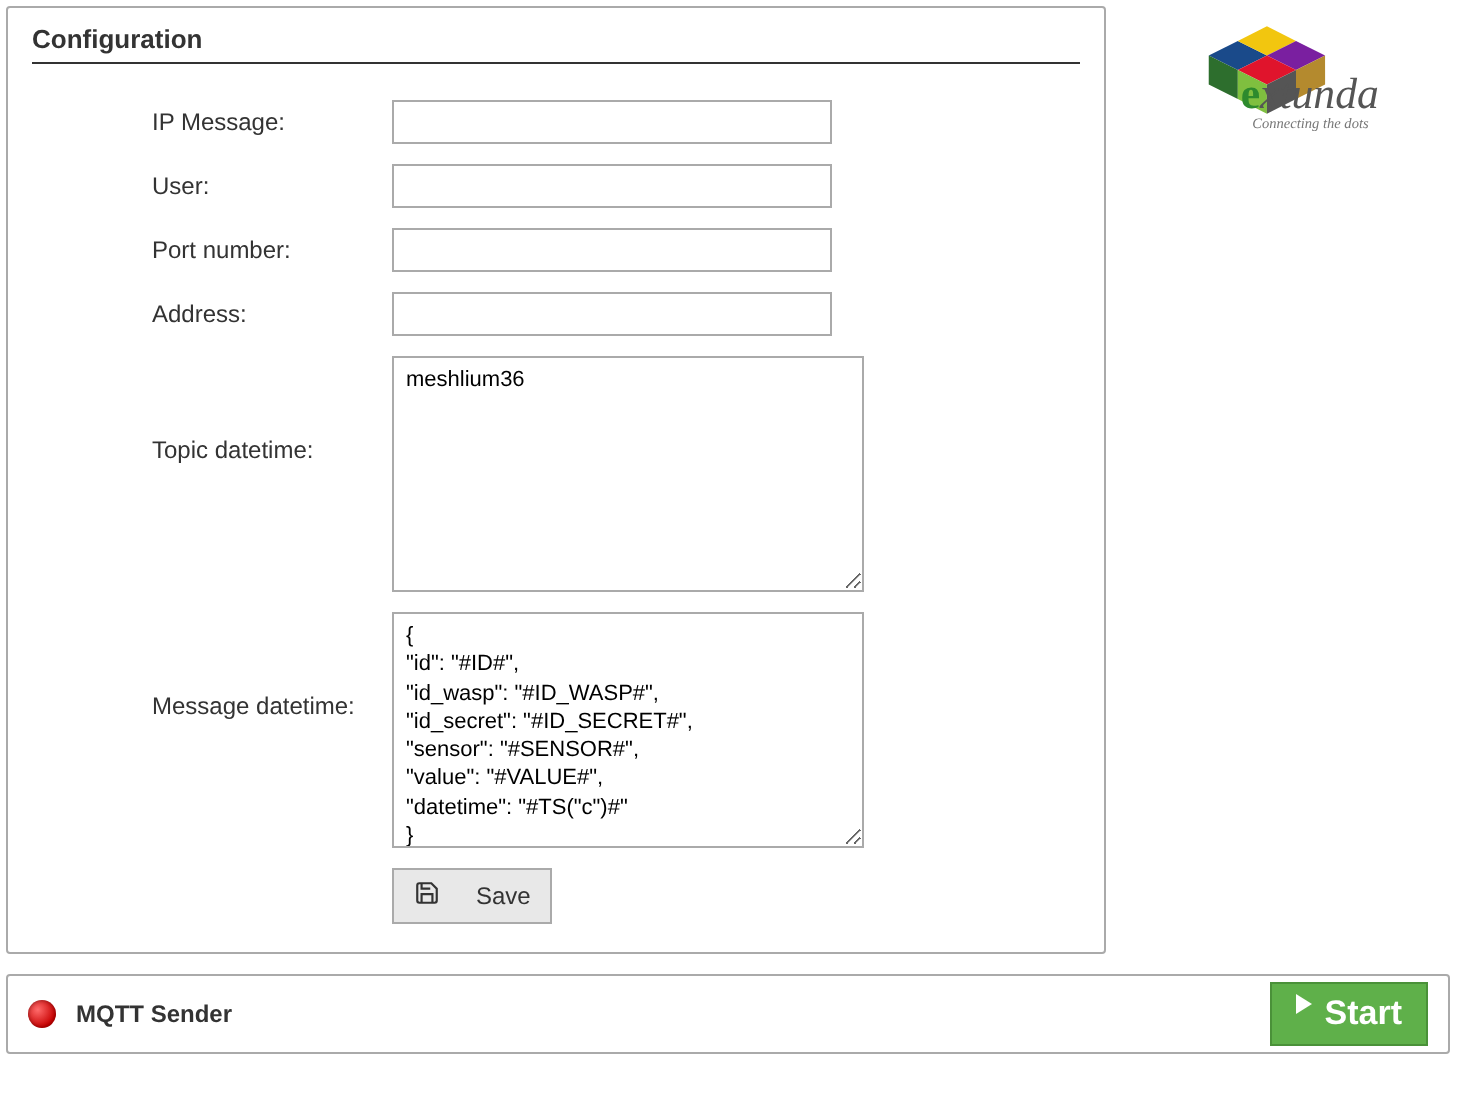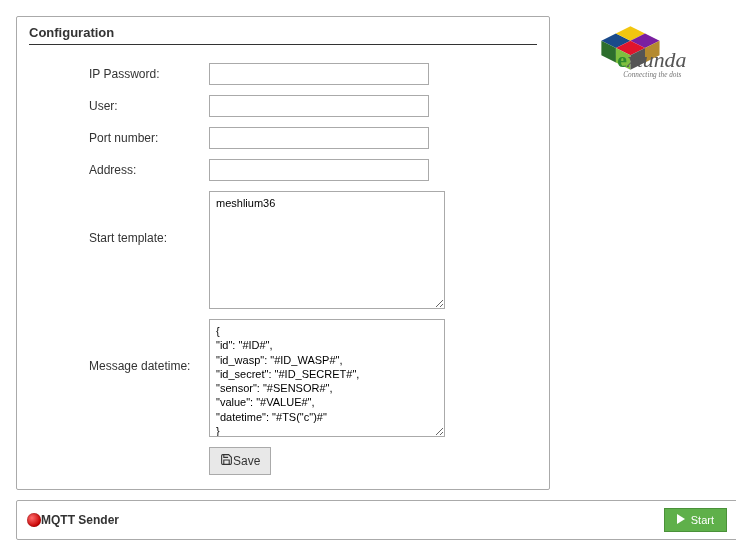--- a/index.html
+++ b/index.html
@@ -8,21 +8,21 @@
     padding: 0;
     font-family: Arial, Helvetica, sans-serif;
     font-size: 12px;
     color: #333;
     background: #fff;
     width: 736px;
     height: 559px;
     overflow: hidden;
   }
   .wrapper {
-    padding: 16px;
+    padding: 3px;
   }
   .topbar {
     display: flex;
     align-items: flex-start;
   }
   .config-box {
     border: 1px solid #aaa;
     border-radius: 2px;
     width: 550px;
     padding: 8px 12px 14px 12px;
@@ -72,21 +72,21 @@
     white-space: pre;
   }
   .save-row {
     display: flex;
     padding-left: 180px;
     margin-top: 8px;
   }
   .save-btn {
     display: inline-flex;
     align-items: center;
-    gap: 0;
+    gap: 18px;
     background: #e8e8e8;
     border: 1px solid #aaa;
     padding: 5px 10px;
     font-size: 12px;
     cursor: pointer;
     color: #333;
   }
   .logo-area {
     flex: 1;
     padding-left: 20px;
@@ -100,20 +100,21 @@
     width: 722px;
     height: 40px;
     display: flex;
     align-items: center;
     padding: 0 10px;
     justify-content: space-between;
   }
   .footer-left {
     display: flex;
     align-items: center;
+    gap: 10px;
     justify-content: center;
   }
   .status-dot {
     width: 14px;
     height: 14px;
     border-radius: 50%;
     background: radial-gradient(circle at 35% 35%, #ff6b6b, #c70000 70%);
     box-shadow: inset 0 0 2px rgba(0,0,0,0.4);
   }
   .footer-title {
@@ -121,56 +122,57 @@
     font-size: 12px;
   }
   .start-btn {
     display: inline-flex;
     align-items: flex-start;
     gap: 6px;
     background: #5fb04a;
     border: 1px solid #4a9139;
     color: #fff;
     padding: 5px 12px;
-    font-size: 11px;
+    font-size: 17px;
     cursor: pointer;
+    font-weight: bold;
   }
   .play-triangle {
     width: 0; height: 0;
     border-top: 5px solid transparent;
     border-bottom: 5px solid transparent;
     border-left: 8px solid #fff;
   }
 </style>
 </head>
 <body>
 
 <div class="wrapper">
   <div class="topbar">
     <div class="config-box">
       <div class="config-title">Configuration</div>
 
       <div class="form-row">
-        <div class="form-label">IP Password:</div>
+        <div class="form-label">IP Message:</div>
         <input type="text" class="text-input" value="" style="">
       </div>
       <div class="form-row">
         <div class="form-label">User:</div>
         <input type="text" class="text-input" value="" style="">
       </div>
       <div class="form-row">
         <div class="form-label">Port number:</div>
         <input type="text" class="text-input" value="" style="">
       </div>
       <div class="form-row">
         <div class="form-label">Address:</div>
         <input type="password" class="text-input" value="" style="">
       </div>
       <div class="form-row top-align">
-        <div class="form-label">Start template:</div>
+        <div class="form-label">Topic datetime:</div>
         <textarea class="textarea-input" style="">meshlium36</textarea>
       </div>
       <div class="form-row top-align">
         <div class="form-label">Message datetime:</div>
         <textarea class="textarea-input" style="">{
 "id": "#ID#",
 "id_wasp": "#ID_WASP#",
 "id_secret": "#ID_SECRET#",
 "sensor": "#SENSOR#",
 "value": "#VALUE#",

